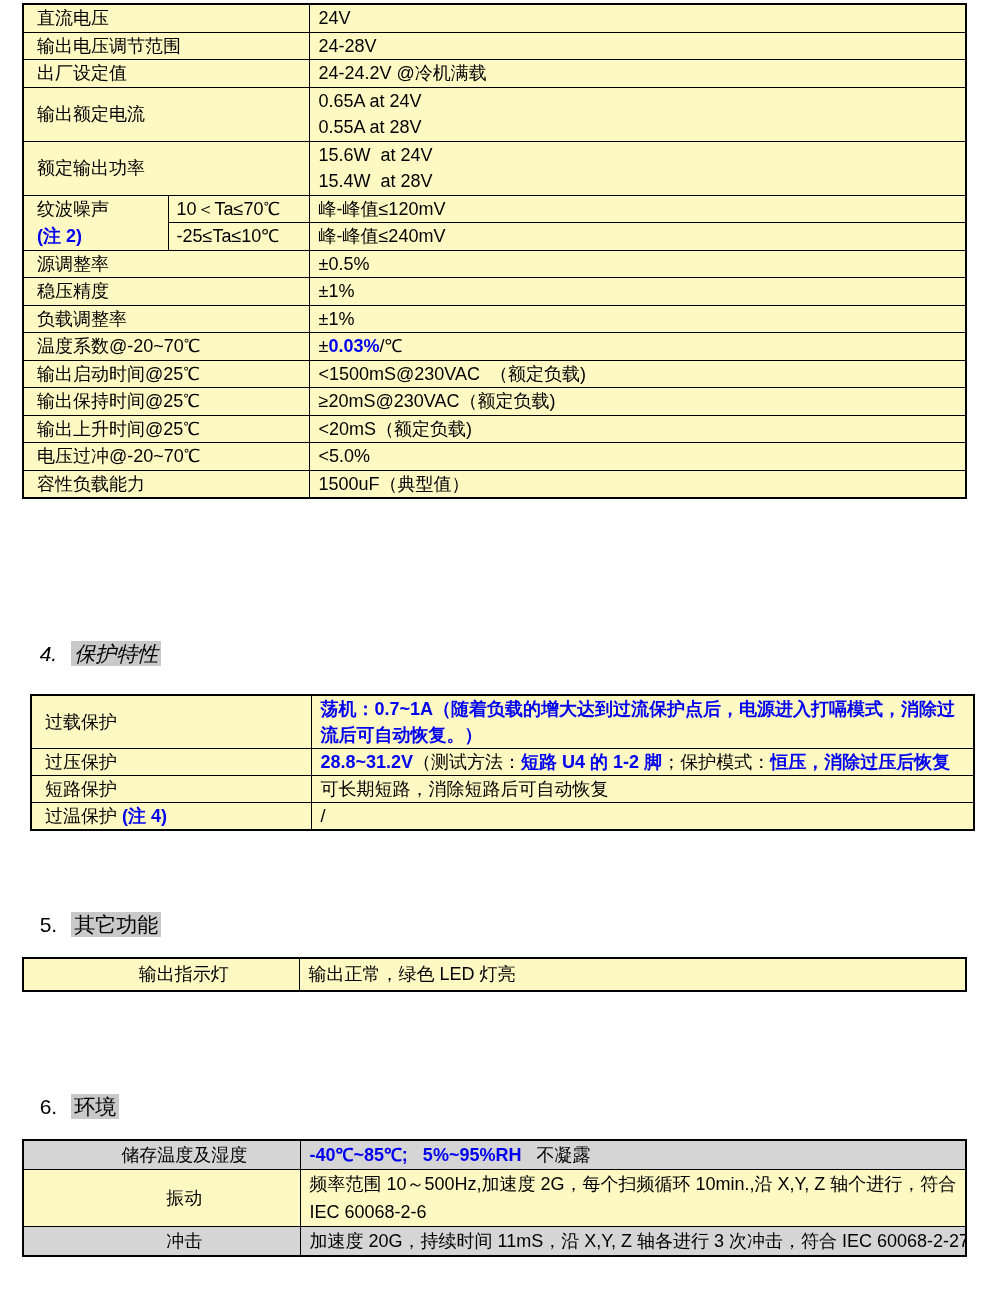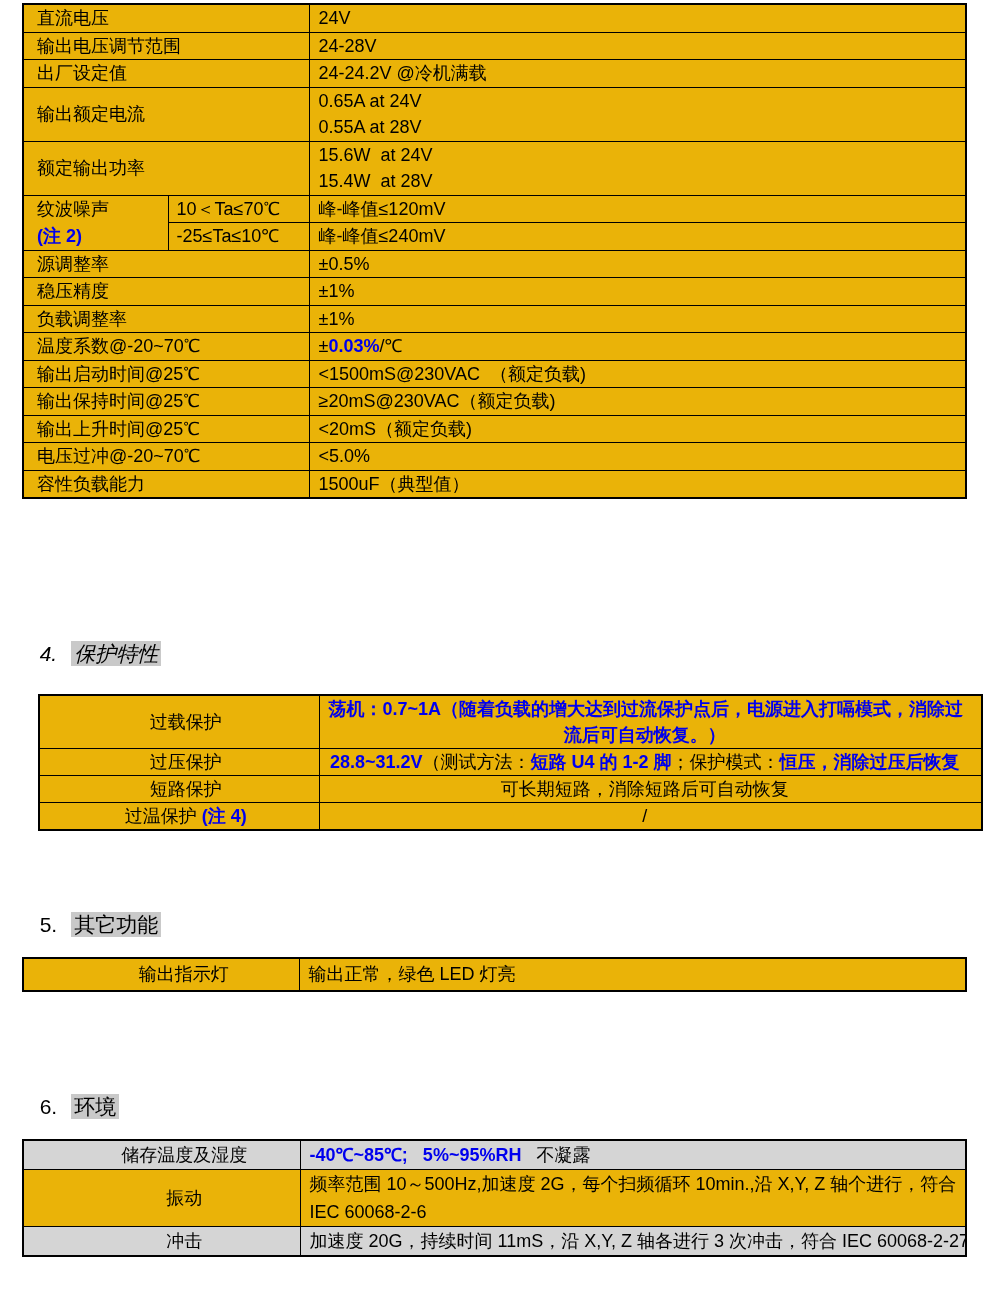--- a/index.html
+++ b/index.html
@@ -1,21 +1,21 @@
 <!DOCTYPE html>
 <html><head>
 <meta charset="utf-8">
 <style>
   html,body{margin:0;padding:0;}
   body{
     width:1000px;height:1294px;background:#ffffff;position:relative;overflow:hidden;
     font-family:"Liberation Sans",sans-serif;color:#000;
   }
   .abs{position:absolute;}
-  table{border-collapse:collapse;table-layout:fixed;width:943px;background:#eab308;}
+  table{border-collapse:collapse;table-layout:fixed;width:943px;background:#fef9c3;}
   td{border:1.5px solid #000;overflow:hidden;vertical-align:middle;white-space:pre;
      font-size:18px;padding:0;}
   table{border:2px solid #000;}
   .spec td{line-height:26.5px;}
   .prot td{line-height:26.1px;}
   .other td{line-height:31px;}
   .env td{line-height:28.1px;}
   td.lab-left{padding-left:13px;}
   td.lab-center{text-align:center;padding-left:45px;}
   td.val{padding-left:9px;padding-right:20px;}
@@ -106,21 +106,21 @@
           <td class="val"><span>1500uF（典型值）</span></td>
         </tr>
       </tbody>
     </table>
   </div>
 
 <div class="abs heading" style="top:613px;left:28px;font-style:italic;">
   <span class="hnum">4.</span><span class="hl">保护特性</span>
 </div>
 
-<div class="abs" style="top:694px;left:38px;text-align:center;">
+<div class="abs" style="top:694px;left:30px;">
     <table class="prot">
       <colgroup>
         <col style="width: 280px;">
         <col style="width: 663px;">
       </colgroup>
       <tbody>
         <tr>
           <td class="lab-left"><span>过载保护</span></td>
           <td class="val"><span class="blue">荡机：0.7~1A（随着负载的增大达到过流保护点后，电源进入打嗝模式，消除过
 流后可自动恢复。）</span></td>

